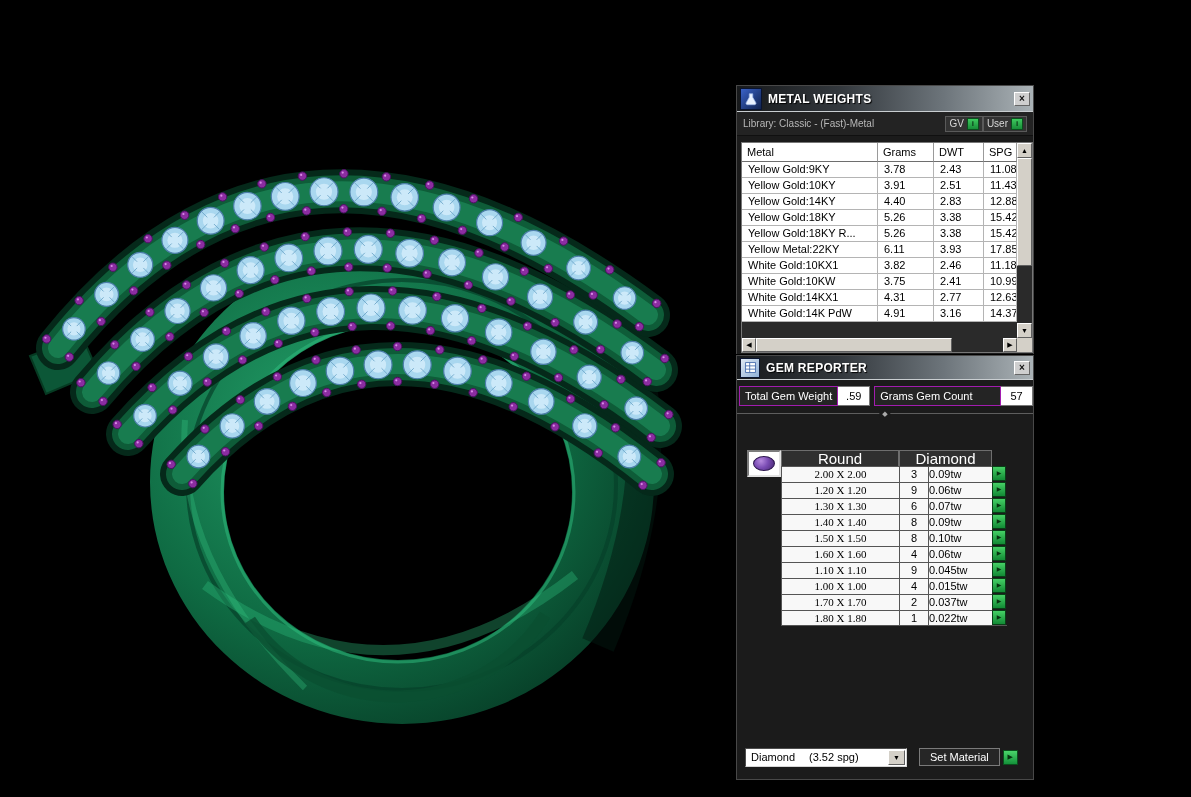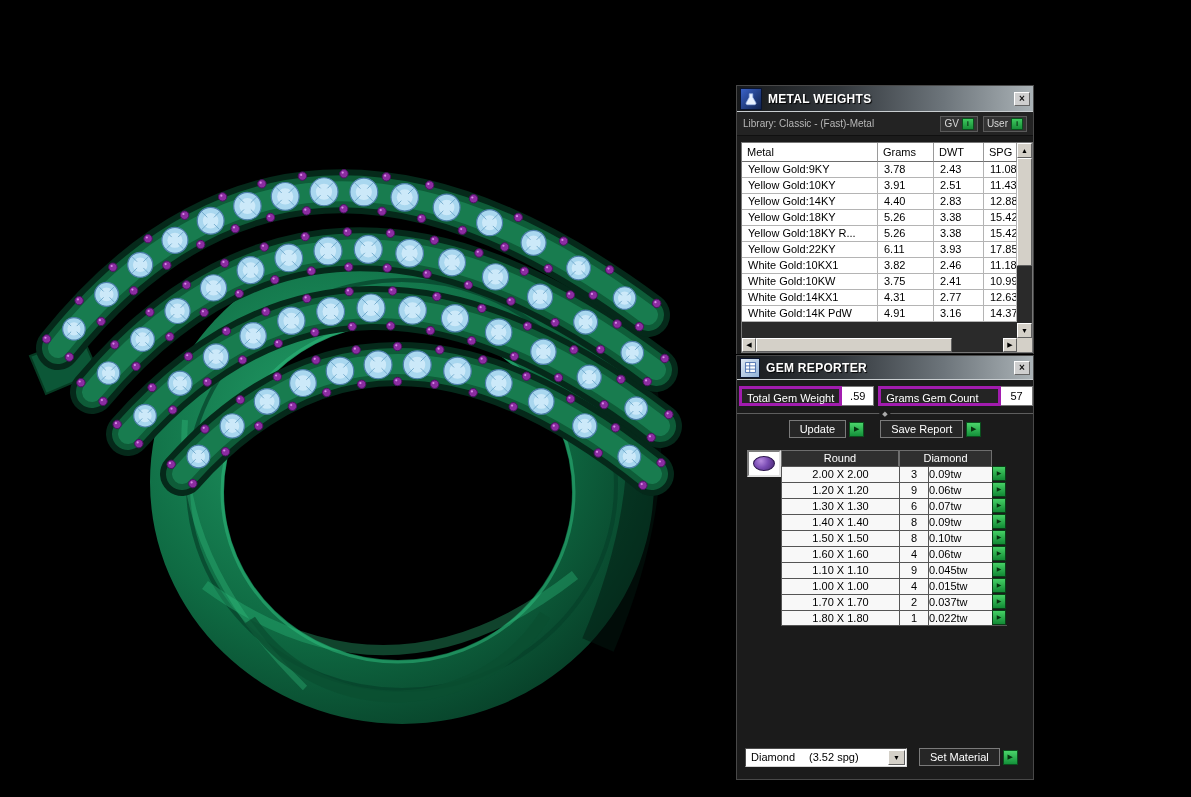--- a/index.html
+++ b/index.html
@@ -20,21 +20,21 @@
   .titlebar .ttext{font-size:12px;font-weight:bold;color:#fff;letter-spacing:.3px;text-shadow:1px 1px 1px #000;}
   .ticon{width:22px;height:22px;display:flex;align-items:center;justify-content:center;
     background:linear-gradient(135deg,#3a62c8,#10224f);border:1px solid #0a1430;}
   .closebtn{margin-left:auto;width:16px;height:14px;background:#cfcfcf;color:#111;
     border:1px solid;border-color:#fff #666 #666 #fff;font-size:10px;line-height:12px;
     text-align:center;cursor:pointer;font-weight:bold;}
 
   
   .librow{height:24px;display:flex;align-items:center;padding:0 6px;background:#232323;
     border-bottom:1px solid #101010;font-size:10px;color:#b8b8b8;}
-  .toggles{margin-left:auto;display:flex;gap:5px;}
+  .toggles{margin-left:auto;display:flex;}
   .toggle{display:flex;align-items:center;gap:3px;border:1px solid #5a5a5a;background:#333;
     padding:1px 3px;font-size:10px;color:#d8d8d8;cursor:pointer;}
   .greenind{width:12px;height:12px;background:linear-gradient(180deg,#3ec95e,#188d38);
     border:1px solid #0a4f1d;color:#0a3316;font-size:8px;font-weight:bold;line-height:10px;text-align:center;}
 
   .mtable{position:absolute;left:4px;top:56px;width:292px;height:211px;border:1px solid #777;background:#2a2a2a;}
   .mgrid{position:absolute;left:0;top:0;width:323px;}
   .mhead,.mrow{display:grid;grid-template-columns:136px 56px 50px 33px;}
   .mhead > div{background:#fff;color:#000;font-size:11px;line-height:18px;height:19px;
     padding-left:5px;border-right:1px solid #9a9a9a;border-bottom:1px solid #6e6e6e;overflow:hidden;white-space:nowrap;}
@@ -46,21 +46,21 @@
   .sbtn{position:absolute;background:#d4d0c8;border:1px solid;border-color:#fff #5f5f5f #5f5f5f #fff;
     color:#000;display:flex;align-items:center;justify-content:center;font-size:7px;cursor:pointer;}
   .vthumb{position:absolute;left:0;top:15px;width:15px;height:108px;background:#d4d0c8;
     border:1px solid;border-color:#fff #5f5f5f #5f5f5f #fff;cursor:grab;}
   .hthumb{position:absolute;left:14px;top:0;width:196px;height:14px;background:#d4d0c8;
     border:1px solid;border-color:#fff #5f5f5f #5f5f5f #fff;cursor:grab;}
   .scorner{position:absolute;right:0;top:195px;width:15px;height:14px;background:#d4d0c8;}
 
   
   .statsrow{position:absolute;left:2px;top:30px;width:294px;height:20px;display:flex;}
-  .statlabel{background:#242424;border:3px solid #a21caf;color:#fff;font-size:11px;
+  .statlabel{background:#242424;border:1px solid #a21caf;color:#fff;font-size:11px;
     line-height:18px;padding:0 5px;white-space:nowrap;}
   .statval{background:#fff;border:1px solid #777;border-left:none;color:#000;font-size:11px;
     line-height:18px;text-align:center;}
   .w30{width:32px;} .grow{flex:1;}
   .gr-divider{position:absolute;left:0;top:57px;width:100%;border-top:1px solid #5e5e5e;}
   .divmark{position:absolute;left:50%;top:-5px;transform:translateX(-50%);font-size:7px;color:#aaa;
     background:#1b1b1b;padding:0 3px;line-height:9px;}
   .btnrow{position:absolute;left:0;top:64px;width:100%;display:flex;justify-content:center;gap:16px;}
   .btngroup{display:flex;align-items:center;gap:3px;}
   .dlgbtn{background:#262626;border:1px solid #7a7a7a;color:#fff;font-size:11px;
@@ -71,26 +71,26 @@
 
   .gemicon{position:absolute;left:10px;top:94px;width:34px;height:27px;background:#fff;
     border:2px solid;border-color:#7c7c7c #e2e2e2 #e2e2e2 #7c7c7c;display:flex;align-items:center;justify-content:center;}
   .gemblob{width:22px;height:15px;border-radius:50%;
     background:radial-gradient(circle at 35% 30%,#b68ade 0%,#7a4cb4 45%,#45256e 100%);
     border:1px solid #2e1850;}
 
   .gemtable{position:absolute;left:44px;top:94px;width:226px;}
   .ghead,.grow-row{display:grid;grid-template-columns:118px 29px 64px 15px;}
   .ghead > div{height:16px;background:#2f2f2f;border:1px solid #6e6e6e;border-bottom:none;
-    color:#fff;font-size:11px;line-height:15px;text-align:center;}
+    color:#fff;font-size:15px;line-height:15px;text-align:center;}
   .ghead > .gh-empty{background:transparent;border:none;}
   .gh-shape{grid-column:1;} .gh-mat{grid-column:2/4;border-left:none;}
   .grow-row > div{height:16px;background:#f8f8f8;border-left:1px solid #555;border-top:1px solid #555;
     color:#000;font-size:11px;line-height:15px;overflow:hidden;white-space:nowrap;}
-  .grow-row > .c-size{text-align:center;}
+  .grow-row > .c-size{text-align:center;font-family:Liberation Serif, serif;}
   .grow-row > .c-count{text-align:center;}
   .grow-row > .c-weight{text-align:left;padding-right:18px;}
   .grow-row > .c-arrow{background:transparent;border:none;padding:0;}
   .grow-row:last-child > div{border-bottom:1px solid #555;}
   .rowbtn{width:14px;height:15px;background:linear-gradient(180deg,#45cf65,#128a35);
     border:1px solid #093f17;color:#06320f;font-size:6px;display:flex;align-items:center;
     justify-content:center;cursor:pointer;}
 
   .bottombar{position:absolute;left:8px;bottom:12px;right:8px;height:20px;display:flex;align-items:center;gap:12px;}
   .combobox{width:162px;height:19px;background:#fff;border:1px solid;border-color:#4d4d4d #d6d6d6 #d6d6d6 #4d4d4d;
@@ -755,21 +755,21 @@
             <div>3.38</div>
             <div>15.42</div>
           </div>
           <div class="mrow">
             <div>Yellow Gold:18KY R...</div>
             <div>5.26</div>
             <div>3.38</div>
             <div>15.42</div>
           </div>
           <div class="mrow">
-            <div>Yellow Gold:22KY</div>
+            <div>Yellow Metal:22KY</div>
             <div>6.11</div>
             <div>3.93</div>
             <div>17.85</div>
           </div>
           <div class="mrow">
             <div>White Gold:10KX1</div>
             <div>3.82</div>
             <div>2.46</div>
             <div>11.18</div>
           </div>
@@ -826,30 +826,20 @@
     <span class="statval w30">.59</span>
     <span style="width:4px;"></span>
     <span class="statlabel grow">Grams Gem Count</span>
     <span class="statval w30">57</span>
   </div>
 
   <div class="gr-divider">
     <span class="divmark">◆</span>
   </div>
 
-  <div class="btnrow">
-    <span class="btngroup">
-      <button class="dlgbtn">Update</button>
-      <span class="gbtn">▶</span>
-    </span>
-    <span class="btngroup">
-      <button class="dlgbtn">Save Report</button>
-      <span class="gbtn">▶</span>
-    </span>
-  </div>
 
   <div class="gemicon">
       <span class="gemblob"></span>
     </div>
 
   <div class="gemtable">
     <div class="ghead">
       <div class="gh-shape">Round</div>
       <div class="gh-mat">Diamond</div>
       <div class="gh-empty"></div>

